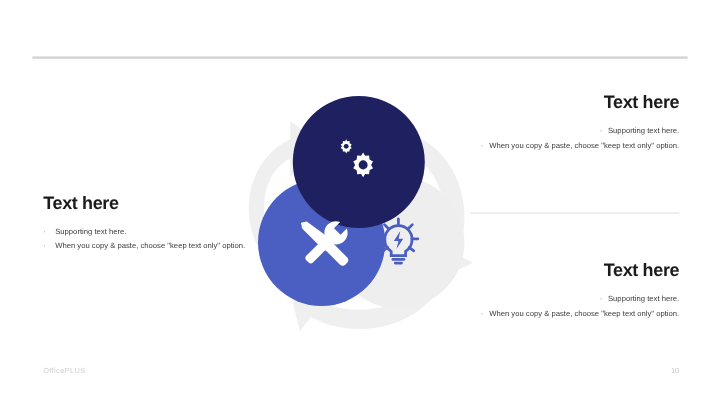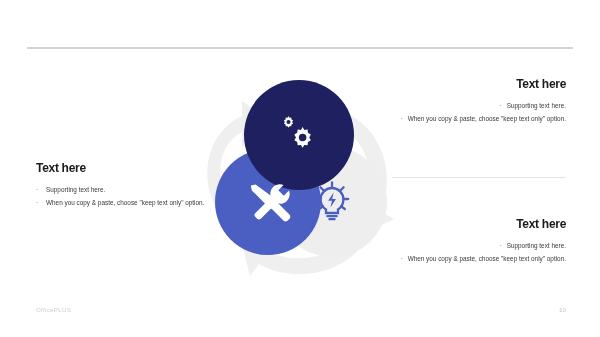--- a/index.html
+++ b/index.html
@@ -27,21 +27,21 @@
   .mid-divider {
     position:absolute;
     left:392px; top:177px;
     width:174px; height:1px;
     background:#e3e4e6;
   }
 
   
   .block { position:absolute; }
   .block h2 {
-    font-size:12px;
+    font-size:15px;
     font-weight:bold;
     color:#1b1b1b;
     letter-spacing:-0.3px;
     line-height:1.1;
   }
   .bullets { list-style:none; margin-top:9px; }
   .bullets li {
     font-size:6.4px;
     color:#3a3a3a;
     line-height:1.95;

